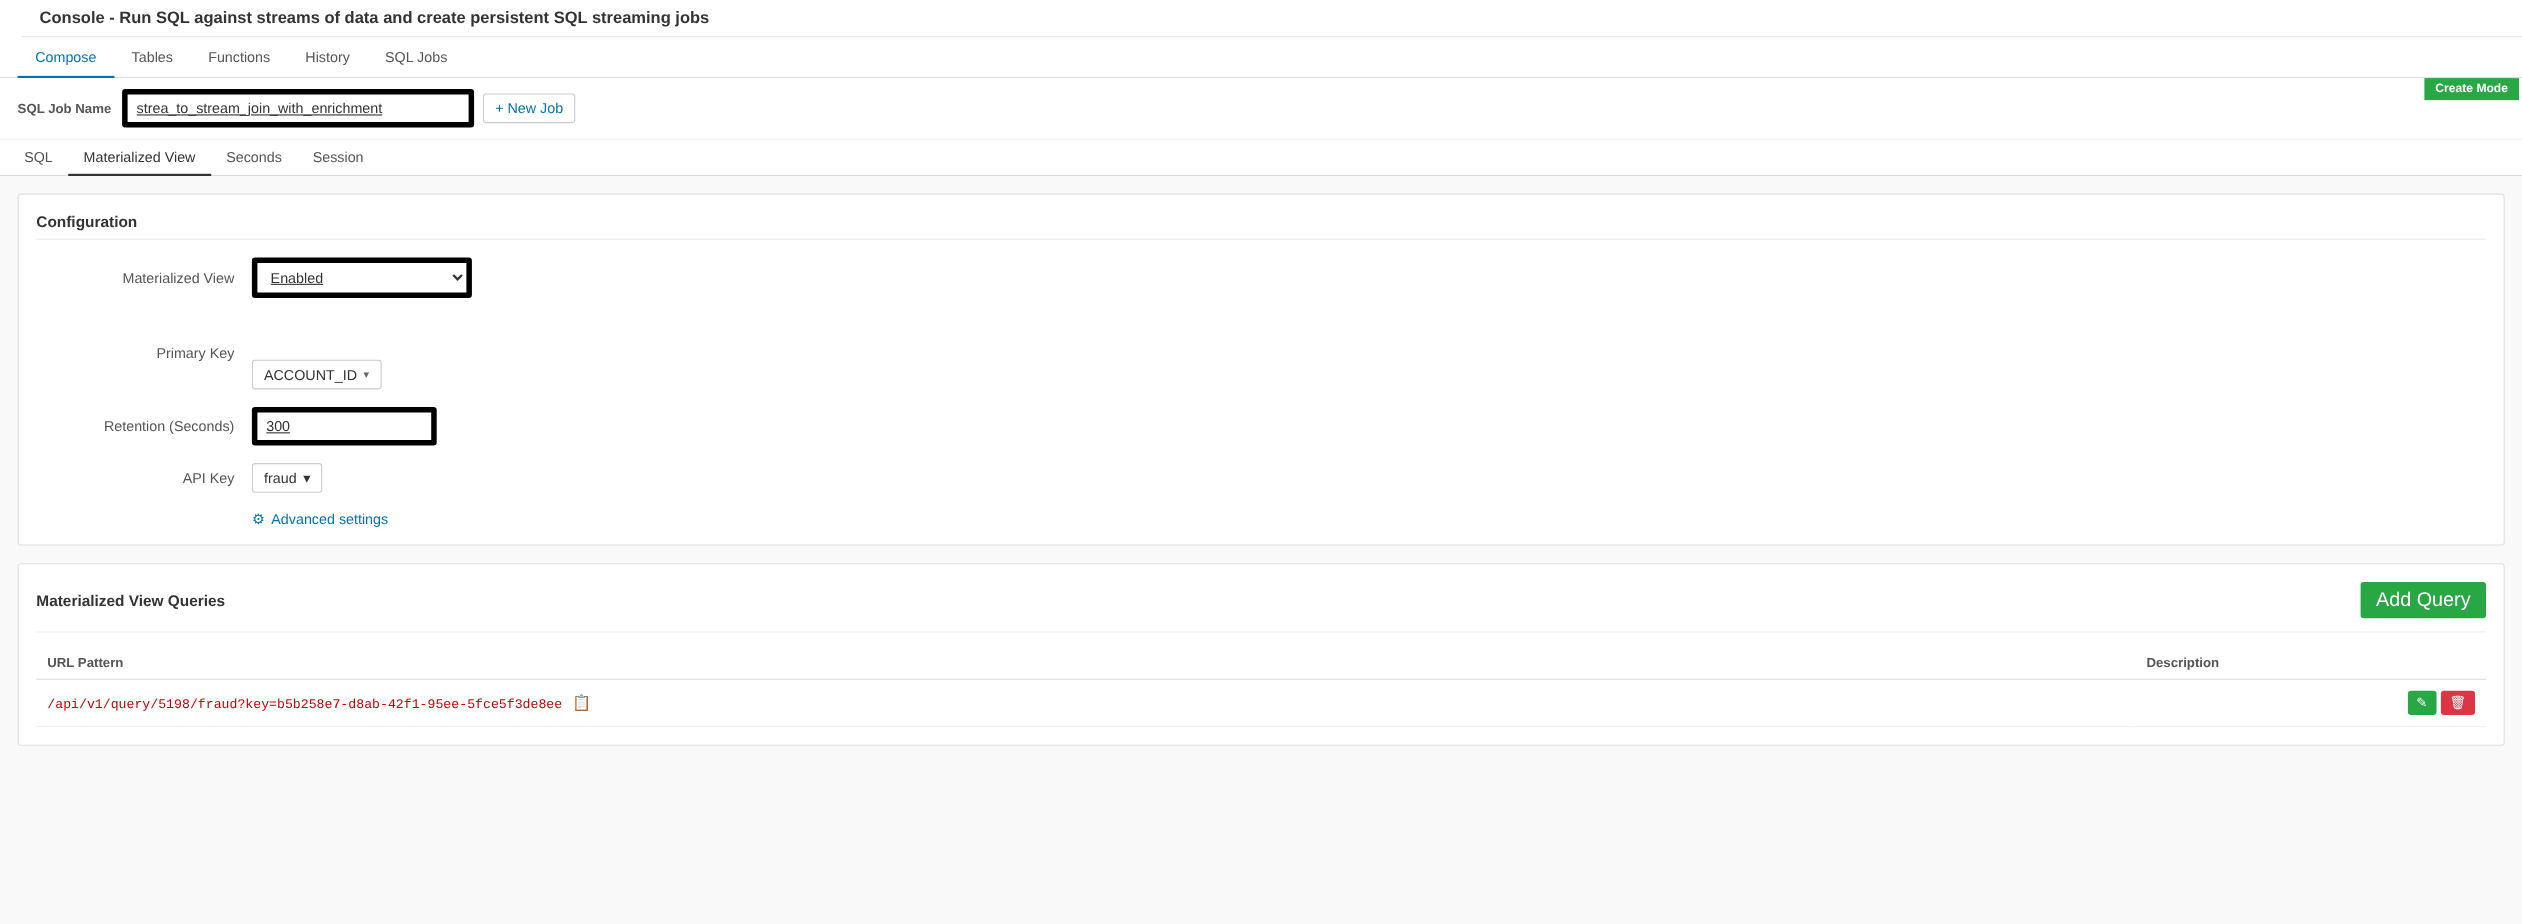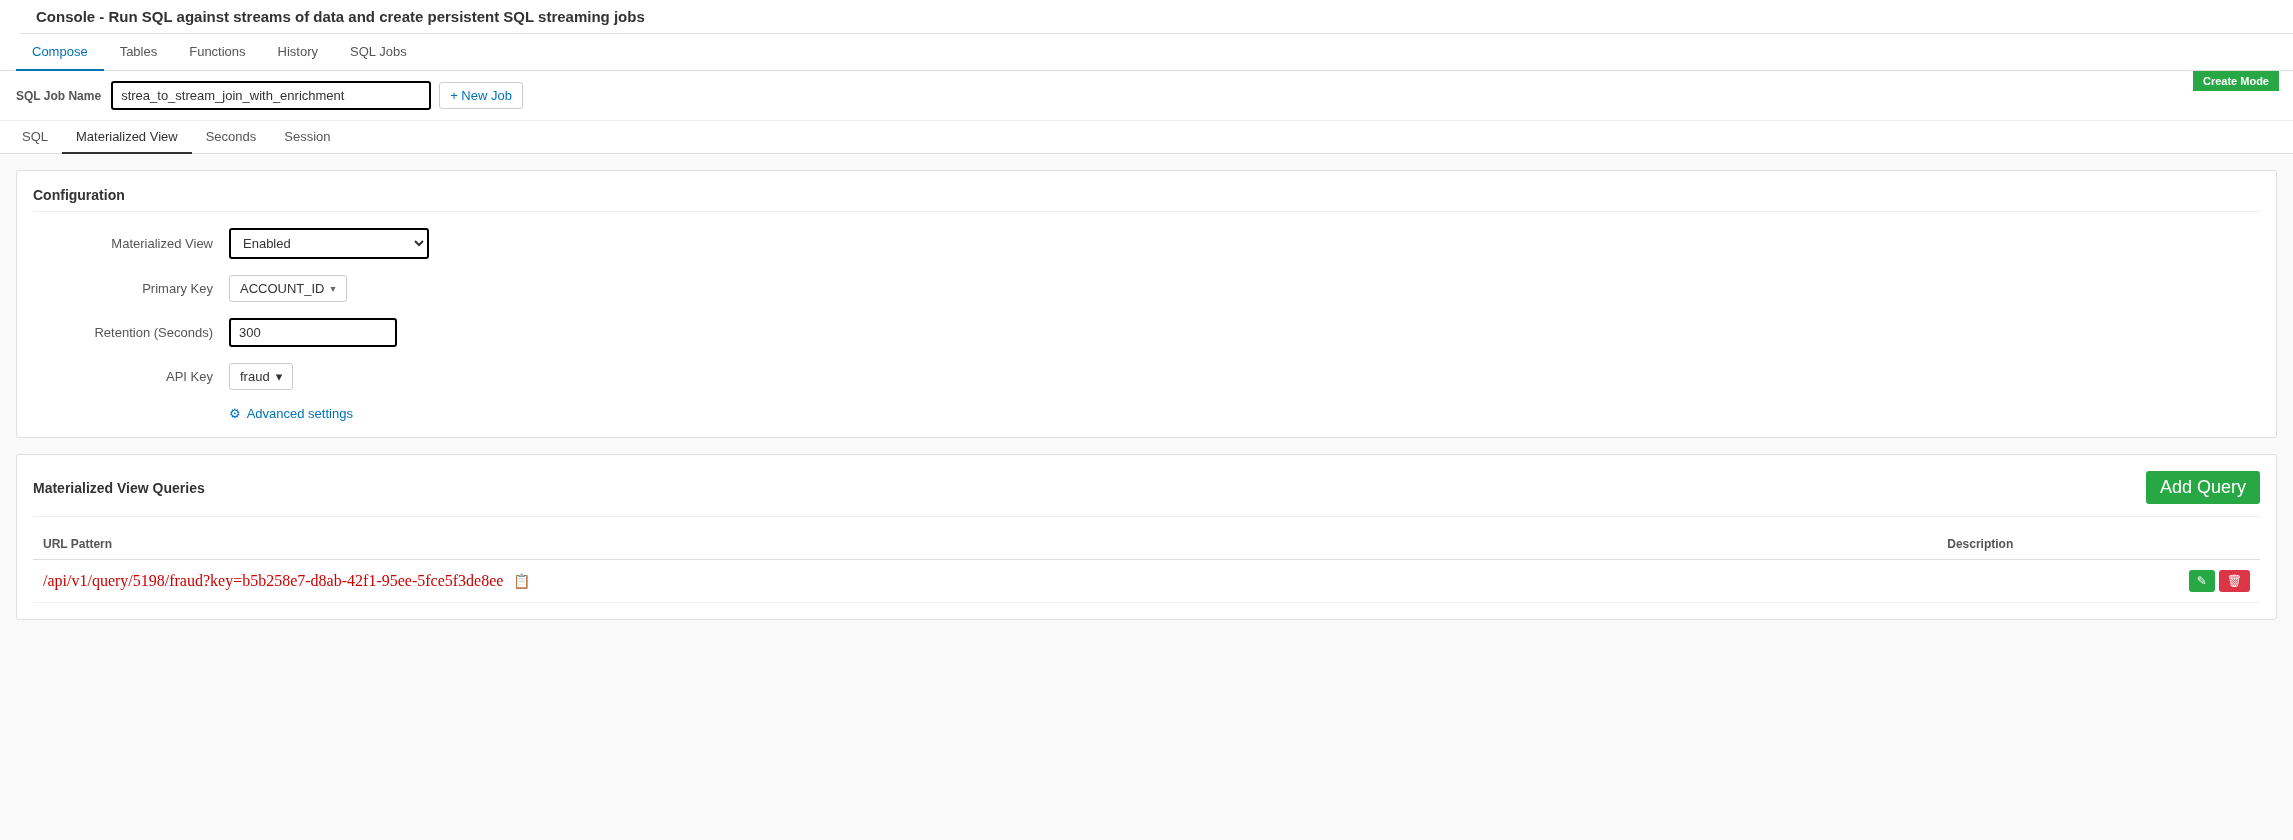--- a/index.html
+++ b/index.html
@@ -12,60 +12,60 @@
     
     .nav-tabs { display: flex; border-bottom: 1px solid #ddd; background: #fff; padding: 0 16px; }
     .nav-tab { padding: 10px 16px; cursor: pointer; font-size: 13px; color: #555; border-bottom: 2px solid transparent; margin-bottom: -1px; }
     .nav-tab.active { color: #0073b7; border-bottom-color: #0073b7; font-weight: 500; }
 
     
     .toolbar { display: flex; align-items: center; padding: 10px 16px; border-bottom: 1px solid #eee; background: #fff; position: relative; }
     .sql-job-label { font-size: 12px; font-weight: 600; color: #555; margin-right: 10px; }
     .sql-job-input { border: 1px solid #ccc; border-radius: 3px; padding: 5px 10px; font-size: 13px; width: 320px; color: #333; background: #f9f9f9; }
     .new-job-btn { margin-left: 8px; color: #0073b7; font-size: 13px; cursor: pointer; background: none; border: 1px solid #ccc; border-radius: 3px; padding: 5px 10px; }
-    .create-mode-badge { position: absolute; right: 14px; top: 0; background: #28a745; color: #fff; font-size: 11px; font-weight: 600; padding: 4px 10px; }
+    .create-mode-badge { position: absolute; right: 3px; top: 0; background: #28a745; color: #fff; font-size: 11px; font-weight: 600; padding: 4px 10px; }
 
     
     .sub-tabs { display: flex; padding: 0 16px; border-bottom: 1px solid #ddd; background: #fff; }
     .sub-tab { padding: 8px 14px; cursor: pointer; font-size: 13px; color: #555; border-bottom: 2px solid transparent; margin-bottom: -1px; }
     .sub-tab.active { border-bottom-color: #333; font-weight: 500; color: #333; }
     .sub-tab:first-child { padding-left: 6px; }
 
     
     .main-content { padding: 16px; background: #f9f9f9; min-height: calc(100vh - 120px); }
 
     
     .section { background: #fff; border: 1px solid #e0e0e0; border-radius: 3px; padding: 16px; margin-bottom: 16px; }
     .section-title { font-size: 14px; font-weight: 600; color: #333; margin-bottom: 16px; padding-bottom: 8px; border-bottom: 1px solid #eee; }
 
     
     .form-row { display: flex; align-items: center; margin-bottom: 16px; }
     .form-label { width: 180px; text-align: right; margin-right: 16px; font-size: 13px; font-weight: 500; color: #555; }
-    .form-control { border: 2px solid #000000; border-radius: 3px; padding: 5px 8px; font-size: 13px; color: #333; background: #fff; }
+    .form-control { border: 5px solid #000000; border-radius: 3px; padding: 5px 8px; font-size: 13px; color: #333; background: #fff; text-decoration: underline; }
     .form-control-select { width: 200px; appearance: auto; }
     .form-control-input { width: 168px; }
-    .primary-key-btn { background: #fff; border: 1px solid #ccc; border-radius: 3px; padding: 5px 10px; font-size: 13px; color: #333; cursor: pointer; display: flex; align-items: center; gap: 6px; }
+    .primary-key-btn { background: #fff; border: 1px solid #ccc; border-radius: 3px; padding: 5px 10px; font-size: 13px; color: #333; cursor: pointer; display: flex; align-items: center; gap: 6px; margin-top: 40px; }
     .primary-key-btn .caret { font-size: 10px; color: #666; }
     .api-key-btn { background: #fff; border: 1px solid #ccc; border-radius: 3px; padding: 5px 10px; font-size: 13px; color: #333; cursor: pointer; display: flex; align-items: center; gap: 6px; }
 
     
     .advanced-link { display: flex; align-items: center; gap: 6px; color: #0073b7; font-size: 13px; cursor: pointer; margin-top: 8px; margin-left: 196px; }
     .gear-icon { font-size: 13px; }
 
     
     .queries-section { background: #fff; border: 1px solid #e0e0e0; border-radius: 3px; padding: 16px; }
     .queries-header { display: flex; justify-content: space-between; align-items: center; padding-bottom: 12px; border-bottom: 1px solid #eee; margin-bottom: 12px; }
     .queries-title { font-size: 14px; font-weight: 600; color: #333; }
     .add-query-btn { background: #28a745; color: #fff; border: none; border-radius: 3px; padding: 6px 14px; font-size: 18px; cursor: pointer; font-weight: 500; }
 
     
     .query-table { width: 100%; border-collapse: collapse; }
     .query-table th { text-align: left; font-size: 12px; font-weight: 600; color: #555; padding: 8px 10px; border-bottom: 1px solid #ddd; }
     .query-table td { padding: 10px 10px; border-bottom: 1px solid #f0f0f0; font-size: 13px; vertical-align: middle; }
-    .url-pattern { color: #c00; font-size: 16px; font-family: Liberation Serif, serif; }
+    .url-pattern { color: #c00; font-size: 12px; font-family: Liberation Mono, monospace; }
     .copy-icon { color: #666; cursor: pointer; font-size: 14px; margin-left: 6px; }
     .actions-cell { display: flex; gap: 4px; justify-content: flex-end; }
     .edit-btn { background: #28a745; color: #fff; border: none; border-radius: 3px; padding: 4px 8px; font-size: 12px; cursor: pointer; }
     .delete-btn { background: #dc3545; color: #fff; border: none; border-radius: 3px; padding: 4px 8px; font-size: 12px; cursor: pointer; }
   </style>
 </head>
 <body>
 
 <div class="app-header">
   <span class="app-title">

